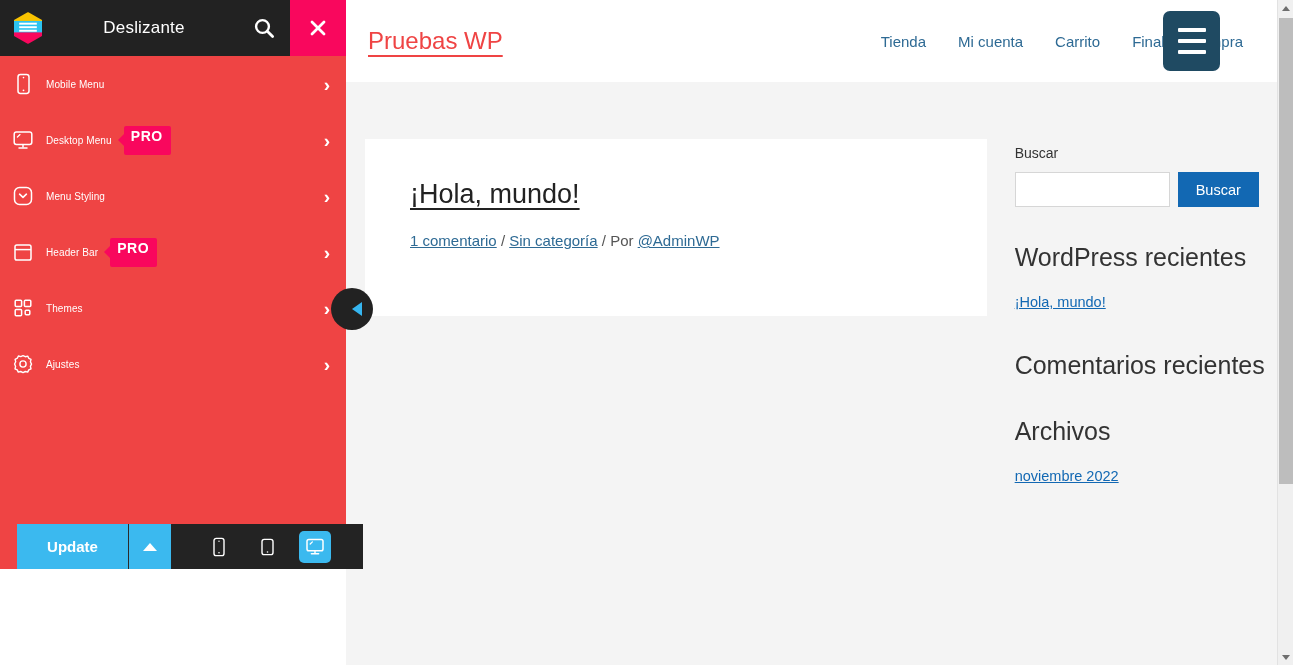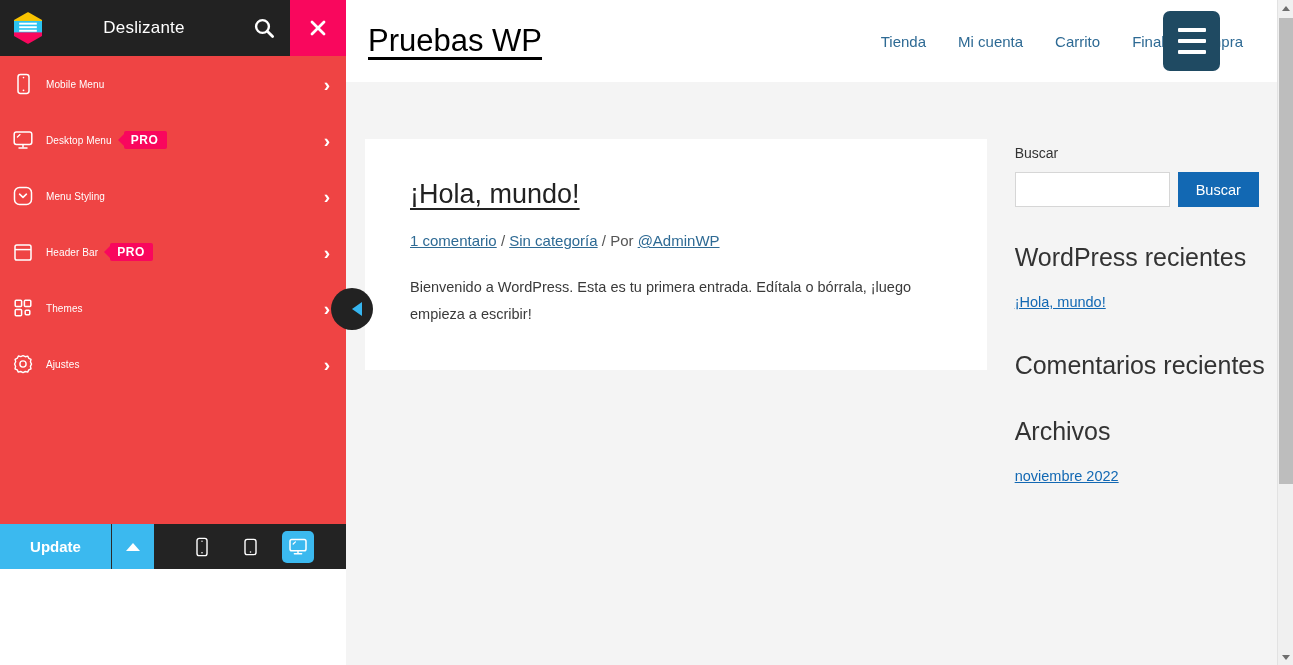--- a/index.html
+++ b/index.html
@@ -68,24 +68,24 @@
     color: #ffffff;
     font-size: 10px;
     letter-spacing: .1px;
     white-space: nowrap;
   }
   .pro-badge {
     position: relative;
     margin-left: 12px;
     background: #F9075D;
     color: #fff;
-    font-size: 12px;
+    font-size: 14px;
     font-weight: bold;
     letter-spacing: .6px;
-    padding: 3px 8px 3px 7px;
+    padding: 3px 8px 12px 7px;
     border-radius: 2px;
     line-height: 1;
   }
   .pro-badge::before {
     content: "";
     position: absolute;
     left: -6px; top: 50%;
     transform: translateY(-50%);
     border-top: 7px solid transparent;
     border-bottom: 7px solid transparent;
@@ -113,21 +113,21 @@
   #collapse-handle .tri {
     width: 0; height: 0;
     border-top: 7px solid transparent;
     border-bottom: 7px solid transparent;
     border-right: 10px solid #36b6f0;
     margin-left: 9px;
   }
 
   
   #panel-footer {
-    position: absolute; left: 0; bottom: 0;
+    position: absolute; left: 17px; bottom: 0;
     width: 346px; height: 45px;
     background: #232323;
     display: flex; align-items: stretch;
     z-index: 46;
   }
   .update-btn {
     width: 111px;
     background: #3BB9EF;
     color: #ffffff;
     font-size: 15px;
@@ -170,22 +170,22 @@
     overflow: hidden;
   }
   #site-header {
     position: relative;
     height: 82px;
     background: #ffffff;
     display: flex; align-items: center;
     padding: 0 34px 0 22px;
   }
   .site-title {
-    font-size: 31px;
-    color: #000000;
+    font-size: 24px;
+    color: #ef4444;
     text-decoration: underline;
     text-underline-offset: 6px;
     cursor: pointer;
     font-weight: normal;
   }
   .site-nav {
     margin-left: auto;
     display: flex; align-items: center;
     gap: 32px;
   }
@@ -359,21 +359,20 @@
       </div>
     </div>
 
     <div id="page-body">
 
       <div id="content-card">
         <h1 class="post-title">¡Hola, mundo!</h1>
         <div class="post-meta">
           <a>1 comentario</a><span class="sep"> / </span><a>Sin categoría</a><span class="sep"> / Por </span><a>@AdminWP</a>
         </div>
-        <p class="post-excerpt">Bienvenido a WordPress. Esta es tu primera entrada. Edítala o bórrala, ¡luego empieza a escribir!</p>
       </div>
 
       <aside id="sidebar-widgets">
 
         <div class="widget">
           <label class="w-label">Buscar</label>
           <div class="search-row">
             <input class="search-input" type="text" placeholder="" style="">
             <button class="search-btn">Buscar</button>
           </div>

